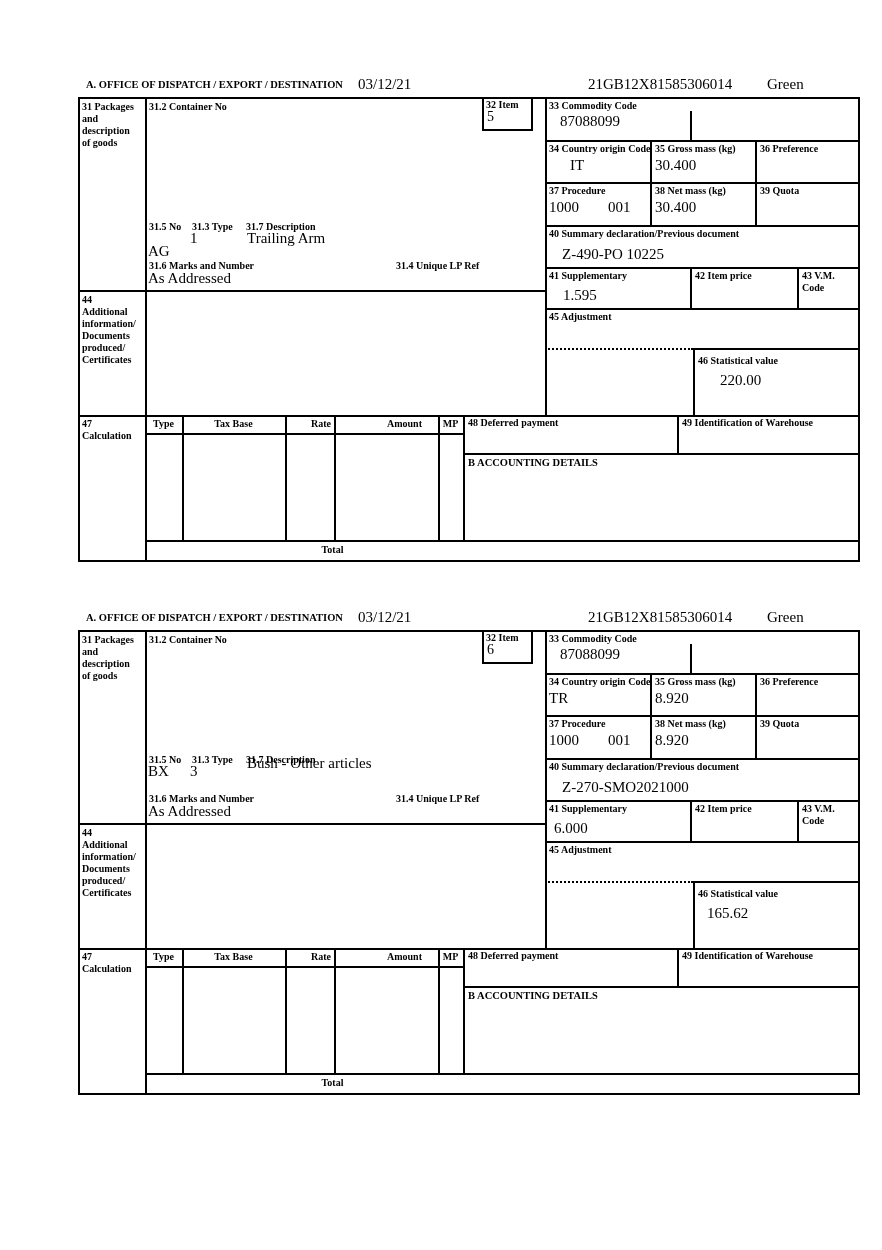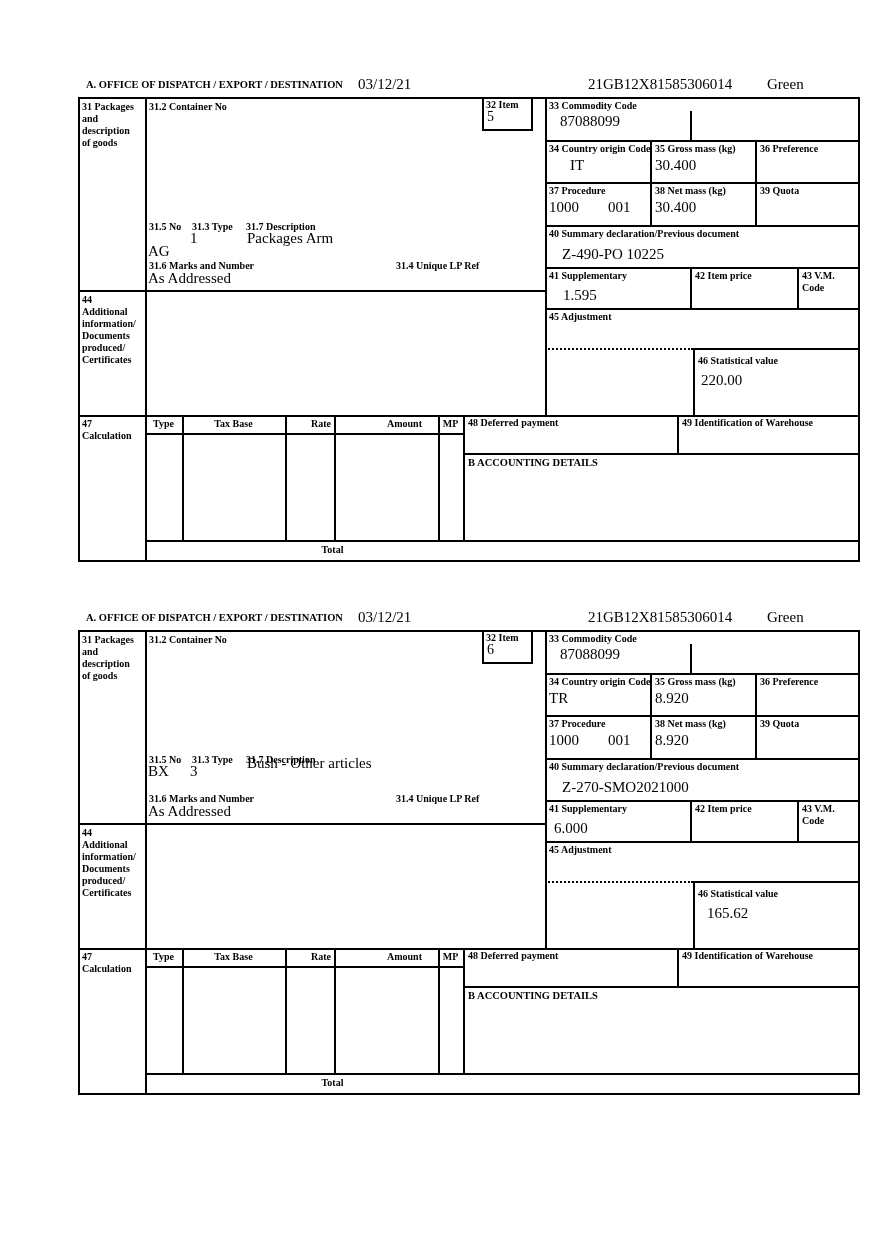--- a/index.html
+++ b/index.html
@@ -63,21 +63,21 @@
     <div class="t" style="left:69px;top:14px"></div>
     <div class="ib">
       <div class="l" style="left:2px;top:0">32 Item</div>
       <div class="t" style="left:3px;top:10px;font-size:14px">5</div>
     </div>
     <div class="l" style="left:69px;top:122px">31.5 No</div>
     <div class="l" style="left:112px;top:122px">31.3 Type</div>
     <div class="l" style="left:166px;top:122px">31.7 Description</div>
     <div class="t" style="left:68px;top:144px">AG</div>
     <div class="t" style="left:110px;top:131px">1</div>
-    <div class="t" style="left:167px;top:131px">Packages Arm</div>
+    <div class="t" style="left:167px;top:131px">Trailing Arm</div>
     <div class="l" style="left:69px;top:161px">31.6 Marks and Number</div>
     <div class="l" style="left:316px;top:161px">31.4 Unique LP Ref</div>
     <div class="t" style="left:68px;top:171px">As Addressed</div>
     <div class="t" style="left:420px;top:171px"></div>
 
     <div class="l" style="left:469px;top:1px">33 Commodity Code</div>
     <div class="t" style="left:480px;top:14px">87088099</div>
     <div class="l" style="left:469px;top:44px">34 Country origin Code</div>
     <div class="t" style="left:490px;top:58px">IT</div>
     <div class="l" style="left:575px;top:44px">35 Gross mass (kg)</div>
@@ -101,21 +101,21 @@
     <div class="t" style="left:722px;top:188px"></div>
     <div class="l" style="left:2px;top:195px;width:62px">44
 Additional
 information/
 Documents
 produced/
 Certificates</div>
     <div class="l" style="left:469px;top:212px">45 Adjustment</div>
     <div class="t" style="left:480px;top:226px"></div>
     <div class="l" style="left:618px;top:256px">46 Statistical value</div>
-    <div class="t" style="left:621px;top:273px">220.00</div>
+    <div class="t" style="left:640px;top:273px">220.00</div>
 
     <div class="l" style="left:2px;top:319px;width:62px">47
 Calculation</div>
     <div class="l c" style="left:65px;top:319px;width:37px">Type</div>
     <div class="l c" style="left:102px;top:319px;width:103px">Tax Base</div>
     <div class="l r" style="left:205px;top:319px;width:46px">Rate</div>
     <div class="l r" style="left:254px;top:319px;width:88px">Amount</div>
     <div class="l c" style="left:358px;top:319px;width:25px">MP</div>
     <div class="l" style="left:388px;top:318px">48 Deferred payment</div>
     <div class="t" style="left:388px;top:332px"></div>

